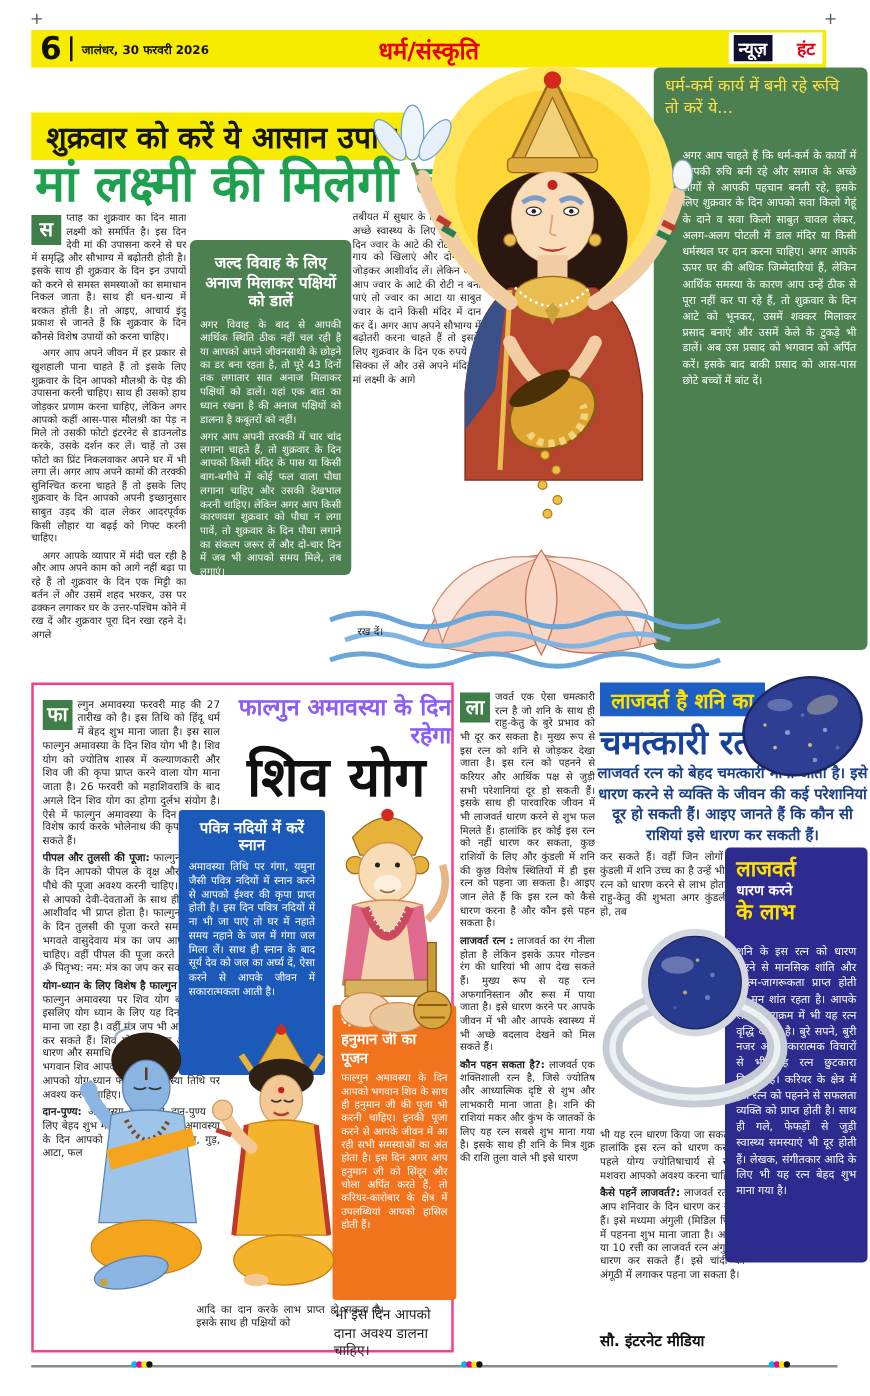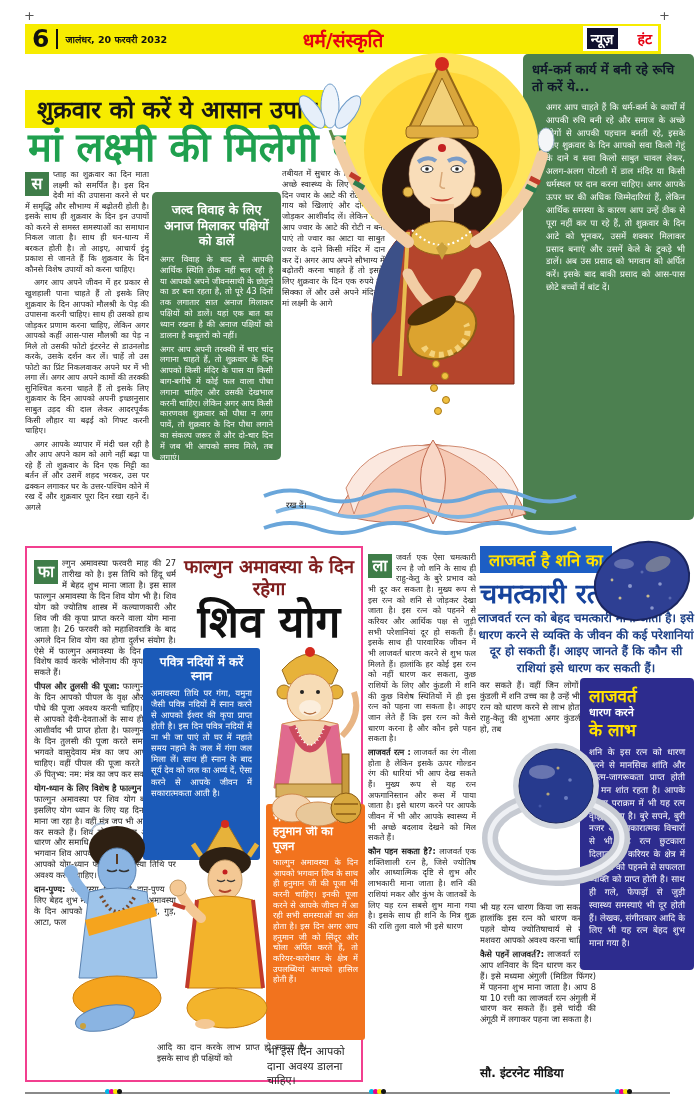--- a/index.html
+++ b/index.html
@@ -21,26 +21,26 @@
   .sectitle{position:absolute;left:50%;top:3px;transform:translateX(-50%);
             color:#e60012;font-size:19px;font-weight:bold}
   .logo{position:absolute;right:3px;top:2px;background:#fff;padding:2px 4px;display:flex;align-items:center;gap:18px}
   .logo .p1{background:#10102e;color:#fff;font-size:14px;font-weight:bold;padding:1px 4px}
   .logo .p2{color:#e60012;font-size:14px;font-weight:bold;padding:1px 2px}
   .kicker{background:#f7ec00;padding:2px 12px 3px;font-size:24px;font-weight:bold;color:#161616;white-space:nowrap}
   .mainhead{font-size:40px;font-weight:bold;color:#1fa04e;white-space:nowrap}
   .gbox{background:#4c8050;border-radius:5px;color:#fff;overflow:hidden}
   .gbox .bt{color:#fff}
   .gtitle{font-weight:bold;color:#fff;text-align:center;font-size:12.5px;line-height:1.25;margin-bottom:5px}
-  .ytitle{font-weight:bold;color:#0f172a;font-size:13px;line-height:1.3;margin-bottom:5px}
+  .ytitle{font-weight:normal;color:#fde047;font-size:13px;line-height:1.3;margin-bottom:23px}
   .bluebox{background:#1b5ab8;border-radius:3px;color:#fff;overflow:hidden}
   .orangebox{background:#f2731e;border-radius:3px;color:#fff;overflow:hidden}
   .navybox{background:#2d2c8e;border-radius:4px;color:#fff;overflow:hidden}
   .pinkframe{border:2px solid #f23f8f;background:#fff}
-  .shivkick{font-size:18.5px;font-weight:bold;text-align:center;line-height:1.2;color:#7f1d1d}
+  .shivkick{font-size:18.5px;font-weight:bold;text-align:right;line-height:1.2;color:#8b5cf6}
   .shivtitle{font-size:44px;font-weight:bold;text-align:center;color:#101010}
   .gemstrip{display:inline-block;background:#1d5ec4;color:#ffe100;font-size:16.5px;font-weight:bold;padding:2px 9px}
   .gemhead{font-size:27px;font-weight:bold;color:#16439c;white-space:nowrap}
   .gemintro{color:#1c3f86;font-size:11.8px;font-weight:bold;line-height:1.4;text-align:center}
   .credit{font-size:12px;font-weight:bold;color:#101010}
   .crosshair{color:#555;font-size:13px}
   .rule{background:#8a8a8a;height:2px}
   .regdots{display:flex}
   .regdots i{width:5px;height:5px;border-radius:50%;margin-left:-1px}
   .dc{color:#00b7eb;background:#00b7eb}.dm{background:#ec008c}.dy{background:#ffe600}.dk{background:#141414}
@@ -50,21 +50,21 @@
 <body>
 
 <div class="page">
 
   <div class="abs crosshair" style="left:24px;top:8px">+</div>
   <div class="abs crosshair" style="left:659px;top:8px">+</div>
 
   <div class="abs masthead">
     <div class="pagenum">6</div>
     <div class="mastdiv"></div>
-    <div class="dateline">जालंधर, 20 फरवरी 2032</div>
+    <div class="dateline">जालंधर, 30 फरवरी 2026</div>
     <div class="sectitle">धर्म/संस्कृति</div>
     <div class="logo">
       <span class="p1">न्यूज़</span>
       <span class="p2">हंट</span>
     </div>
   </div>
 
   <div class="abs kicker" style="left:25px;top:90px">शुक्रवार को करें ये आसान उपाय</div>
   <div class="abs mainhead" style="left:28px;top:118px">मां लक्ष्मी की मिलेगी कृपा</div>
 
@@ -289,24 +289,24 @@
       </svg>
     </div>
 
     <div class="abs bt just" style="left:112px;top:356px;width:116px;height:160px;overflow:hidden;font-size:8.3px">
       <p class="nf">भी यह रत्न धारण किया जा सकता है। हालांकि इस रत्न को धारण करने से पहले योग्य ज्योतिषाचार्य से सलाह मशवरा आपको अवश्य करना चाहिए।</p>
       <p class="nf"><span class="lead-in">कैसे पहनें लाजवर्त?:</span><span> लाजवर्त रत्न को आप शनिवार के दिन धारण कर सकते हैं। इसे मध्यमा अंगुली (मिडिल फिंगर) में पहनना शुभ माना जाता है। आप 8 या 10 रत्ती का लाजवर्त रत्न अंगुली में धारण कर सकते हैं। इसे चांदी की अंगूठी में लगाकर पहना जा सकता है।</span></p>
     </div>
 
     <div class="abs credit" style="left:112px;top:518px;width:140px">सौ. इंटरनेट मीडिया</div>
 
-    <div class="abs navybox" style="left:212px;top:132px;width:114px;height:292px;padding:8px 9px">
+    <div class="abs navybox" style="left:212px;top:132px;width:114px;height:332px;padding:8px 9px">
       <div style="font-size:17px;font-weight:bold;line-height:1.2;color:#ffe100">लाजवर्त</div>
       <div style="font-size:11px;font-weight:bold;line-height:1.2;color:#ffffff">धारण करने</div>
-      <div style="font-size:17px;font-weight:bold;line-height:1.2;color:#ffe100;margin-bottom:6px">के लाभ</div>
+      <div style="font-size:17px;font-weight:bold;line-height:1.2;color:#ffe100;margin-bottom:16px">के लाभ</div>
       <div class="just" style="font-size:8.8px;line-height:1.45">शनि के इस रत्न को धारण करने से मानसिक शांति और आत्म-जागरूकता प्राप्त होती है। मन शांत रहता है। आपके साहस पराक्रम में भी यह रत्न वृद्धि करता है। बुरे सपने, बुरी नजर और नकारात्मक विचारों से भी यह रत्न छुटकारा दिलाता है। करियर के क्षेत्र में इस रत्न को पहनने से सफलता व्यक्ति को प्राप्त होती है। साथ ही गले, फेफड़ों से जुड़ी स्वास्थ्य समस्याएं भी दूर होती हैं। लेखक, संगीतकार आदि के लिए भी यह रत्न बेहद शुभ माना गया है।</div>
     </div>
   </div>
 
   <div class="abs rule" style="left:25px;top:1092px;width:645px"></div>
   <div class="abs regdots" style="left:106px;top:1089px">
     <i class="dc"></i>
       <i class="dm"></i>
       <i class="dy"></i>
       <i class="dk"></i>

